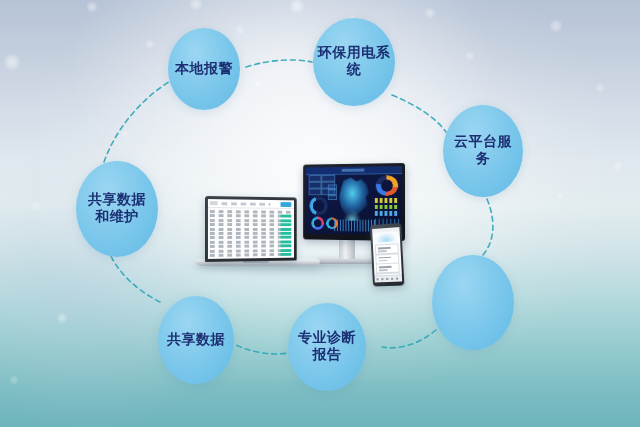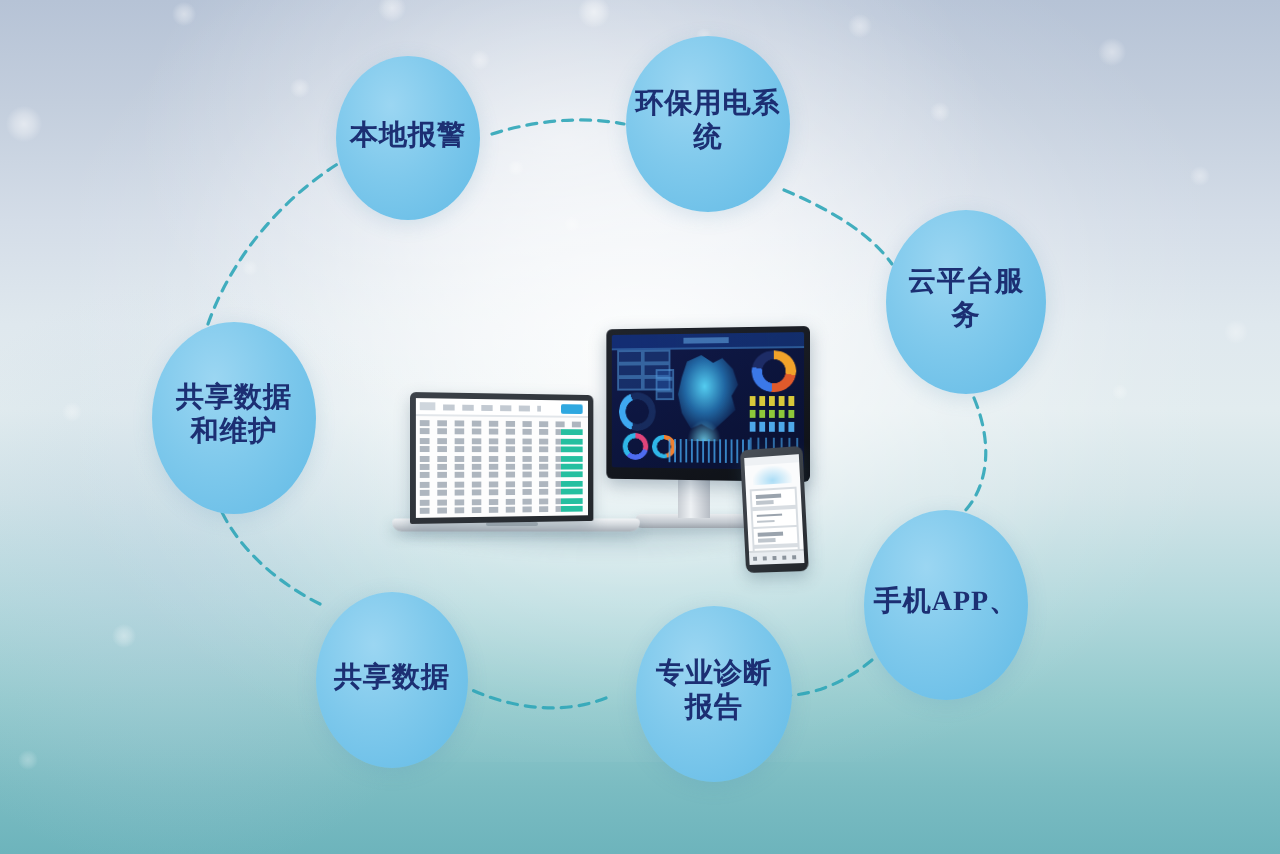--- a/index.html
+++ b/index.html
@@ -367,24 +367,23 @@
           <span>环保用电系统</span>
         </div>
       </div>
       <div class="bubble" style="left: 443px; top: 105px; width: 80px; height: 92px; font-size: 14px;">
         <div>
           <span>云平台服务</span>
         </div>
       </div>
       <div class="bubble" style="left: 432px; top: 255px; width: 82px; height: 95px; font-size: 14px;">
         <div>
-          <span>手机APP、</span>
-        </div>
-      </div>
-      <div class="bubble" style="left: 318px; top: 303px; width: 78px; height: 88px; font-size: 14px;">
+        </div>
+      </div>
+      <div class="bubble" style="left: 288px; top: 303px; width: 78px; height: 88px; font-size: 14px;">
         <div>
           <span>专业诊断</span>
           <span>报告</span>
         </div>
       </div>
       <div class="bubble" style="left: 158px; top: 296px; width: 76px; height: 88px; font-size: 14px;">
         <div>
           <span>共享数据</span>
         </div>
       </div>

